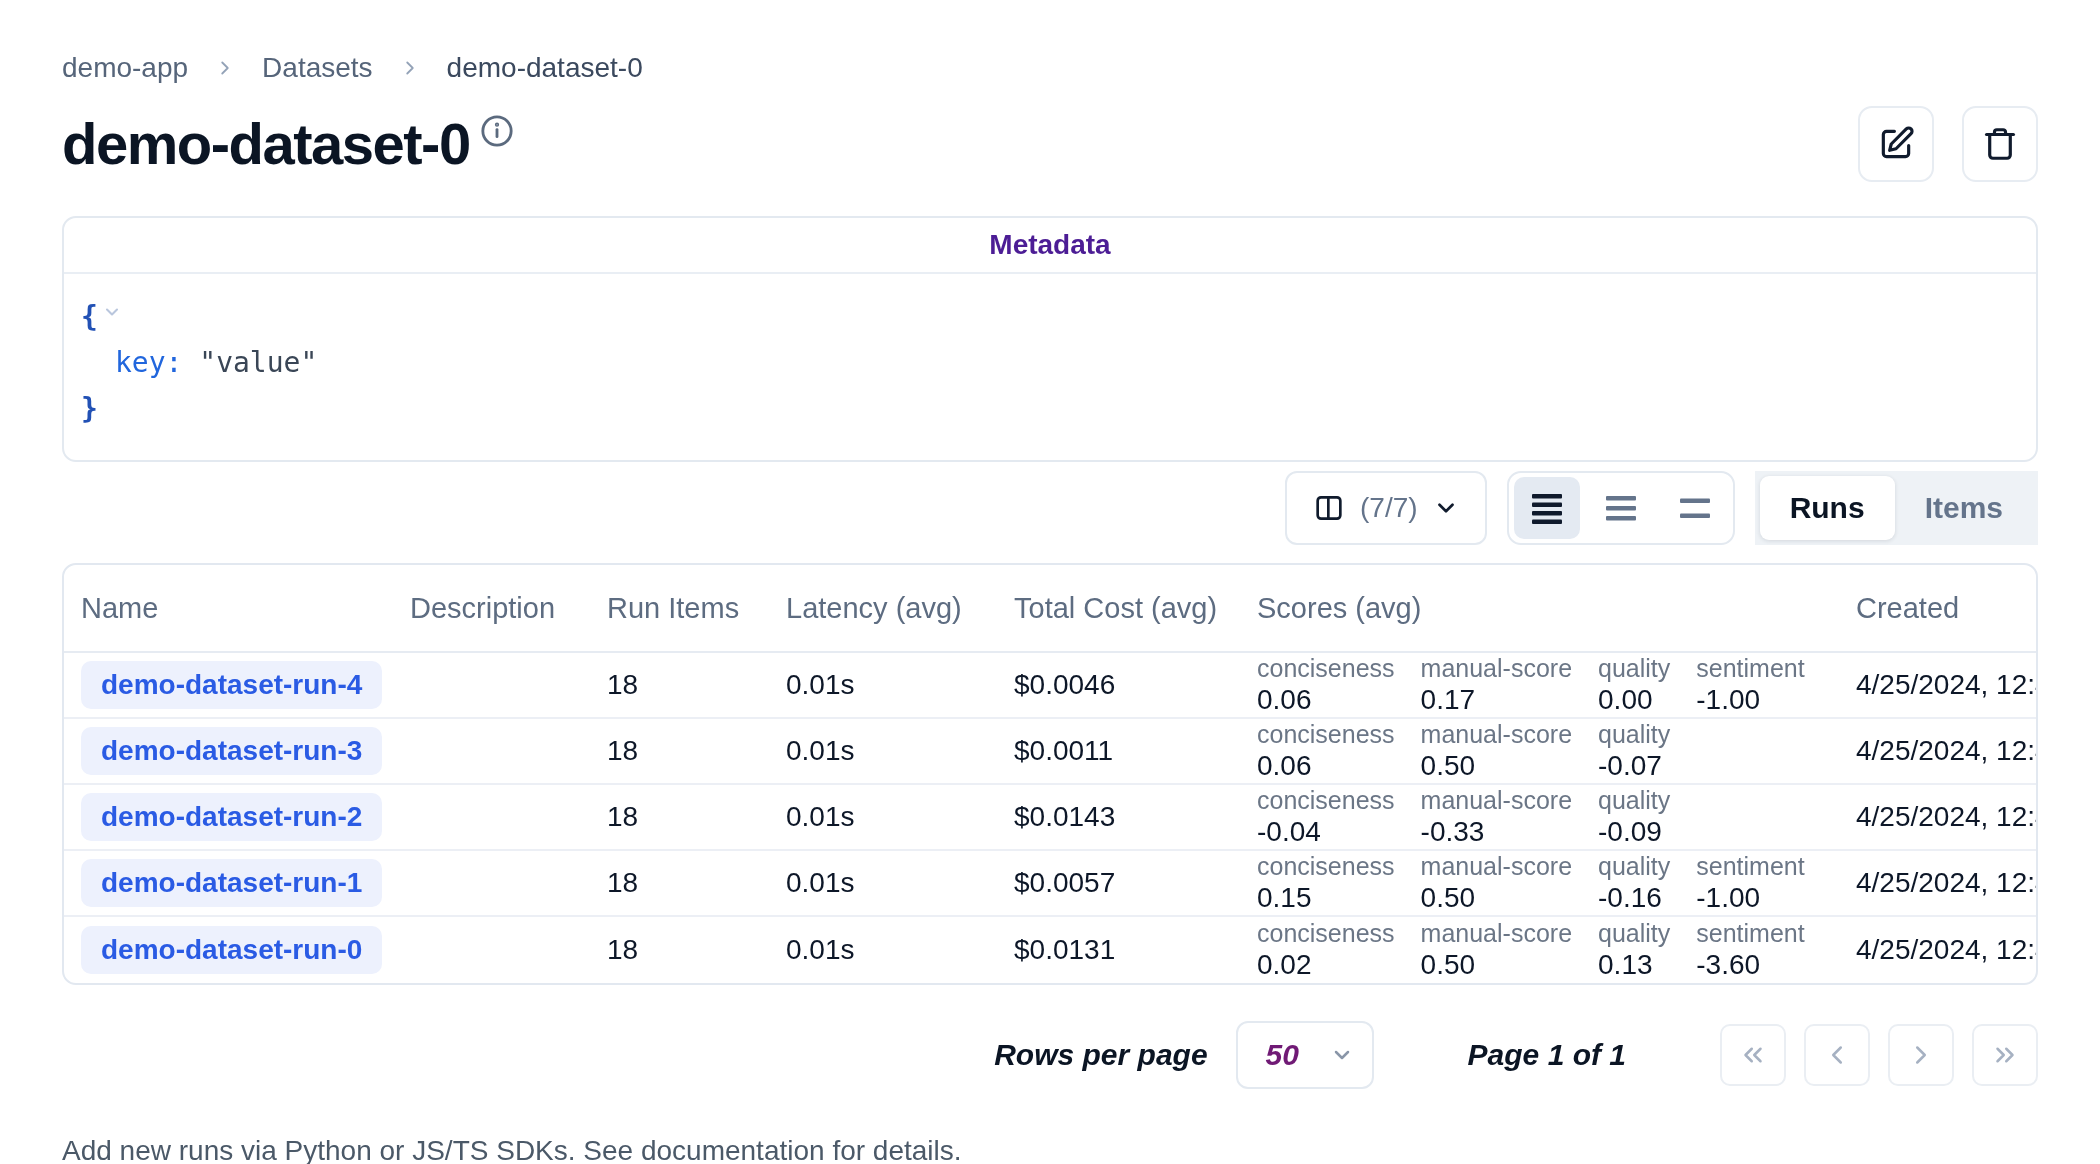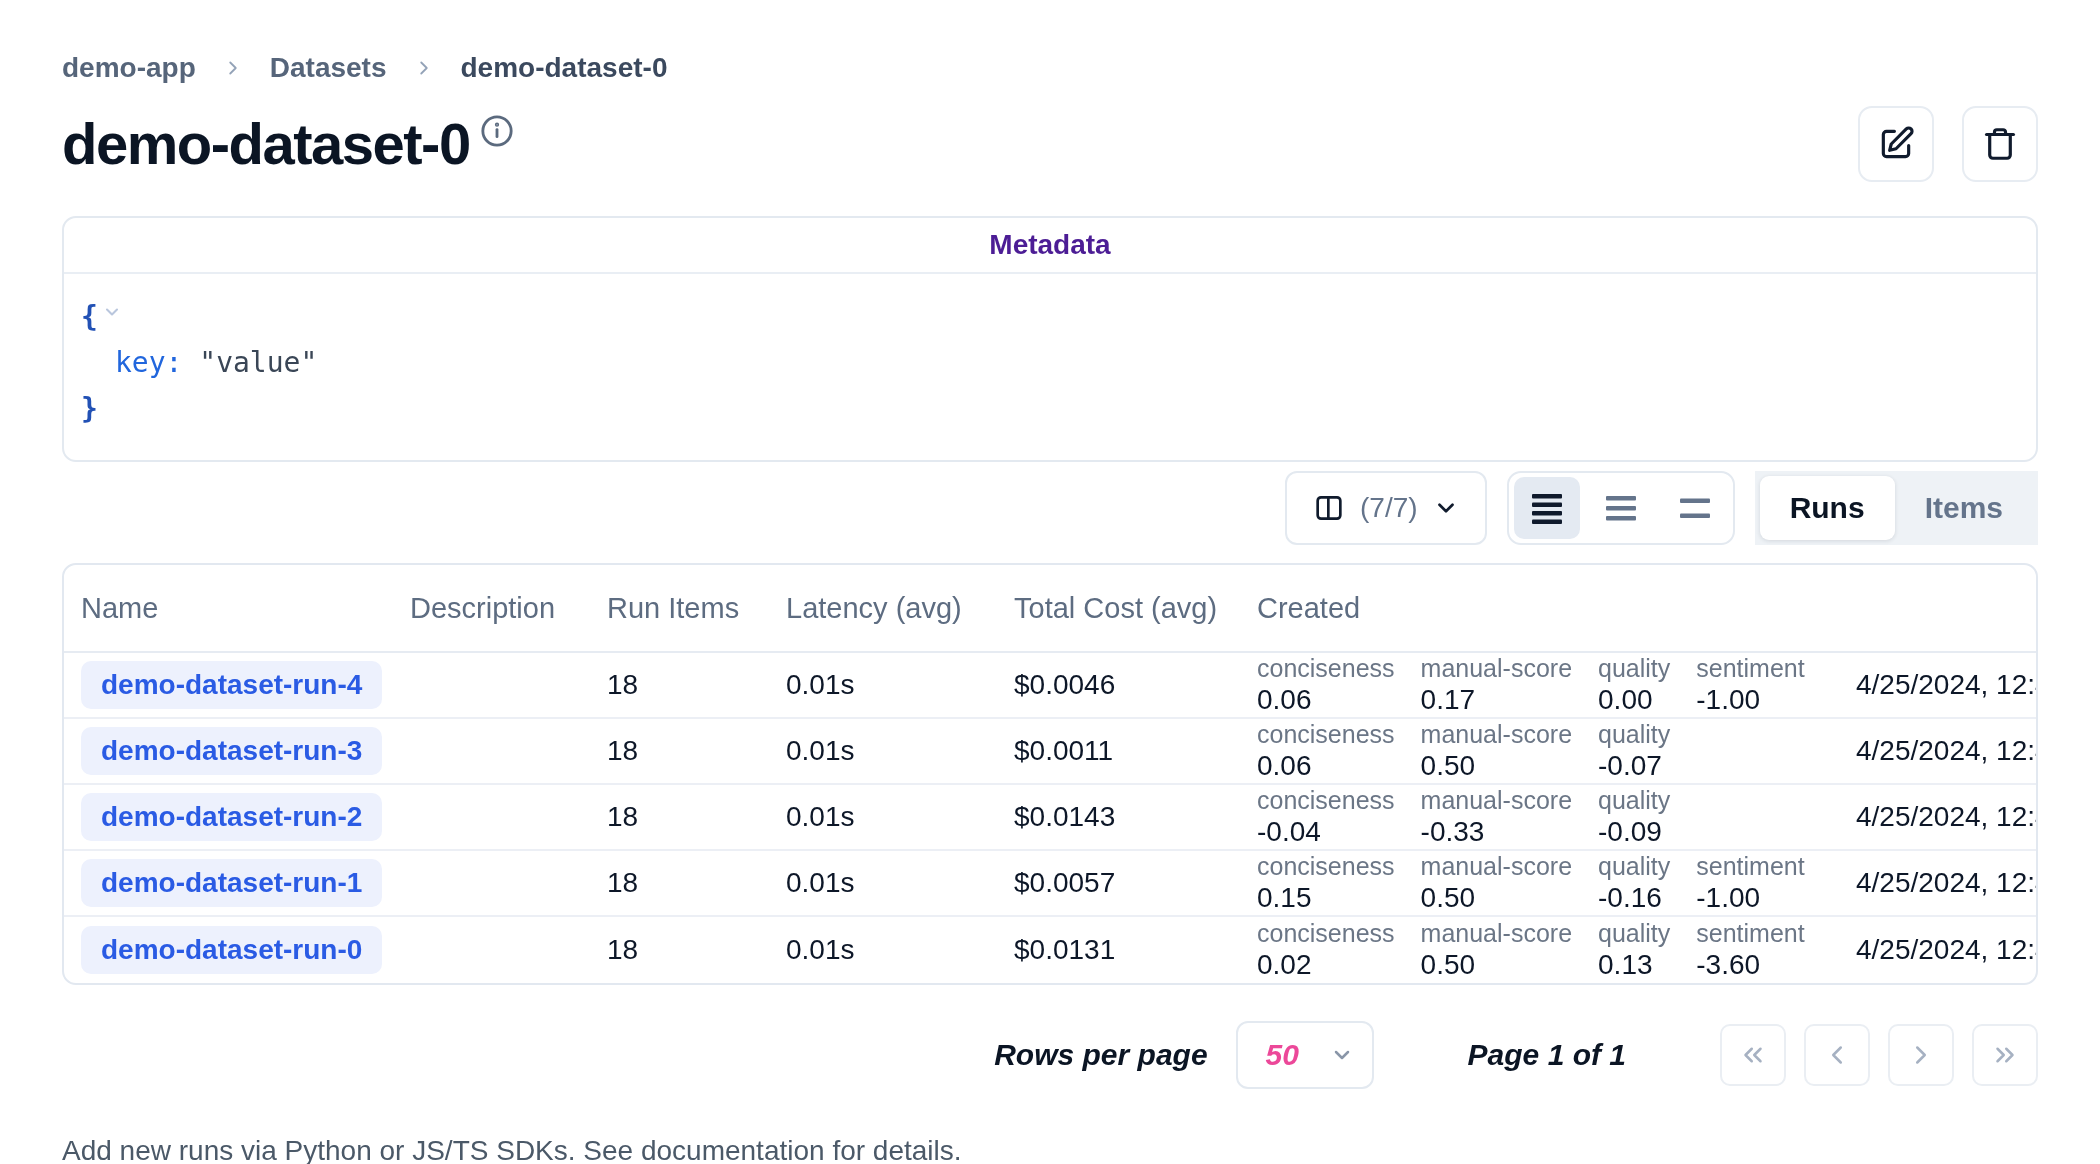--- a/index.html
+++ b/index.html
@@ -4,21 +4,21 @@
 <style>
   * { box-sizing: border-box; }
   html,body { margin:0; padding:0; }
   body {
     width:2100px; height:1164px; background:#ffffff; overflow:hidden;
     font-family:"Liberation Sans","DejaVu Sans",sans-serif; color:#0b1524;
   }
   .page { padding:52px 62px 0 62px; }
 
   
-  .breadcrumb { display:flex; align-items:center; gap:26px; font-size:28px; font-weight:700; }
+  .breadcrumb { display:flex; align-items:center; gap:26px; font-size:28px; font-weight:400; }
   .crumb { color:#56657a; cursor:pointer; }
   .crumb.current { color:#3b495e; }
   .crumb-sep { display:flex; align-items:center; color:#94a3b8; }
 
   
   .title-row { display:flex; justify-content:space-between; align-items:center; margin-top:22px; }
   .title-wrap { display:flex; align-items:flex-start; }
   h1.page-title { margin:0; font-size:58px; font-weight:700; letter-spacing:-1.5px; line-height:1.1; color:#0b1524; }
   .info-icon { margin-left:10px; margin-top:2px; color:#5b6a7e; }
   .header-actions { display:flex; gap:28px; }
@@ -79,21 +79,21 @@
   .score-value { font-size:28px; color:#0d1728; line-height:32px; margin-top:2px; }
   .created-cell { white-space:nowrap; overflow:hidden; font-size:28px; color:#0d1728; }
 
   
   .pagination { margin-top:36px; display:flex; justify-content:flex-end; align-items:center;font-style:italic; }
   .rpp-label { font-size:30px; font-weight:600; margin-right:28px; }
   .rpp-select {
     width:138px; height:68px; border:2px solid #e3e9f0; border-radius:12px; background:#fff;
     display:flex; align-items:center; justify-content:space-between; padding:0 18px 0 28px; cursor:pointer;
   }
-  .rpp-select .val { font-size:30px; font-weight:600; color:#ec4899; }
+  .rpp-select .val { font-size:30px; font-weight:600; color:#701a75; }
   .rpp-select .chev { color:#8a96a8; display:flex; }
   .page-status { font-size:30px; font-weight:600; margin:0 94px; }
   .pager-group { display:flex; gap:18px; }
   .pager-btn {
     width:66px; height:62px; border:2px solid #eaeef3; border-radius:10px; background:#fff;
     display:flex; align-items:center; justify-content:center; color:#a6b1c2; padding:0; cursor:default;
   }
 
   
   .footer-note { margin-top:46px; font-size:28px; color:#4b5968; }
@@ -215,20 +215,21 @@
     </div>
   </div>
 
   <section class="table-card">
     <div class="trow thead">
       <div class="th">Name</div>
       <div class="th">Description</div>
       <div class="th">Run Items</div>
       <div class="th">Latency (avg)</div>
       <div class="th">Total Cost (avg)</div>
+      <div class="th">Scores (avg)</div>
       <div class="th">Created</div>
     </div>
 
     <div class="trow tdata">
       <div class="cell"><span class="name-pill">demo-dataset-run-4</span></div>
       <div class="cell"></div>
       <div class="cell">18</div>
       <div class="cell">0.01s</div>
       <div class="cell">$0.0046</div>
       <div class="scores-cell">

